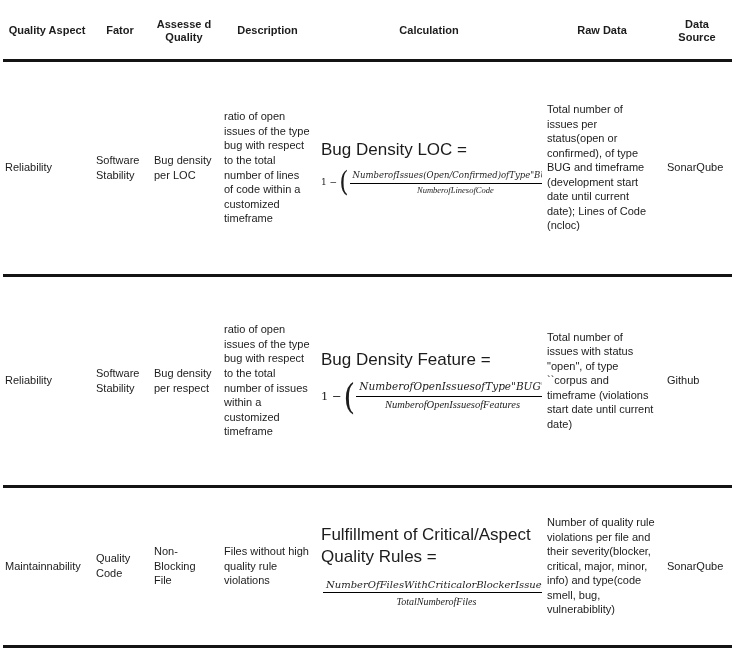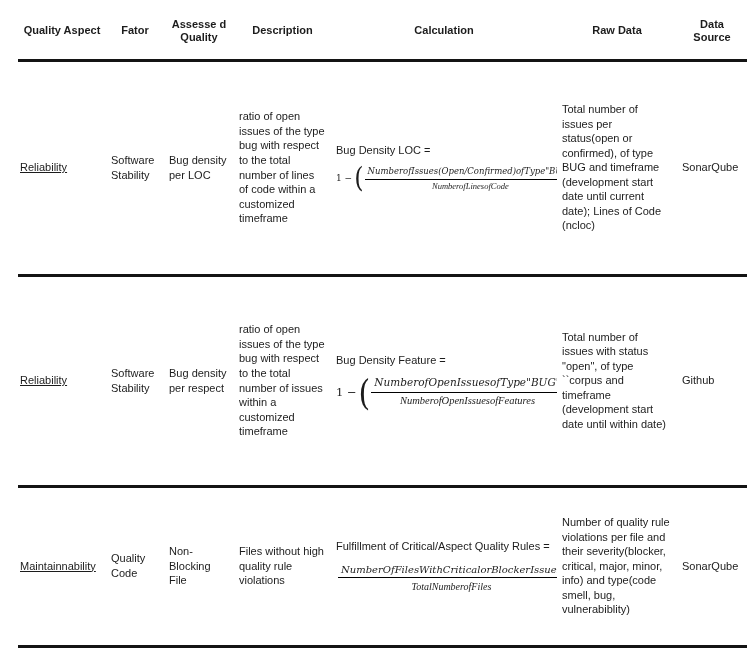--- a/index.html
+++ b/index.html
@@ -10,21 +10,21 @@
     height: 661px;
     font-family: "Liberation Sans", sans-serif;
     color: #1c1c1c;
     -webkit-font-smoothing: antialiased;
   }
   .page {
     width: 747px;
     height: 649px;
     overflow: hidden;
     box-sizing: border-box;
-    padding: 4px 8px 0 18px;
+    padding: 4px 8px 0 3px;
   }
   table.metrics {
     border-collapse: collapse;
     table-layout: fixed;
     width: 729px;
     border-bottom: 3px solid #141414;
   }
   col.c1 { width: 88px; }
   col.c2 { width: 58px; }
   col.c3 { width: 70px; }
@@ -48,24 +48,24 @@
   tr.r3 { height: 160px; }
 
   td {
     font-size: 11px;
     vertical-align: middle;
     text-align: left;
     padding: 6px 5px;
     line-height: 1.32;
     overflow: hidden;
   }
-  td.qa { padding-left: 2px; text-decoration: underline; }
+  td.qa { padding-left: 2px; }
 
   .calc-title {
-    font-size: 11px;
+    font-size: 17px;
     margin-bottom: 9px;
   }
   .formula {
     display: flex;
     align-items: center;
     font-family: "DejaVu Serif", "Liberation Serif", serif;
     white-space: nowrap;
   }
   .lead {
     font-style: normal;
@@ -156,21 +156,21 @@
           <div class="formula">
             <span class="lead">1 −</span>
             <span class="paren">(</span>
             <span class="frac">
               <span class="num">NumberofOpenIssuesofType"BUG"</span>
               <span class="den">NumberofOpenIssuesofFeatures</span>
             </span>
 
           </div>
         </td>
-        <td>Total number of issues with status "open", of type ``corpus and timeframe (development start date until within date)</td>
+        <td>Total number of issues with status "open", of type ``corpus and timeframe (violations start date until current date)</td>
         <td>Github</td>
       </tr>
 
       <tr class="r3">
         <td class="qa">Maintainnability</td>
         <td>Quality Code</td>
         <td>Non-Blocking File</td>
         <td>Files without high quality rule violations</td>
         <td>
           <div class="calc-title">Fulfillment of Critical/Aspect Quality Rules =</div>

